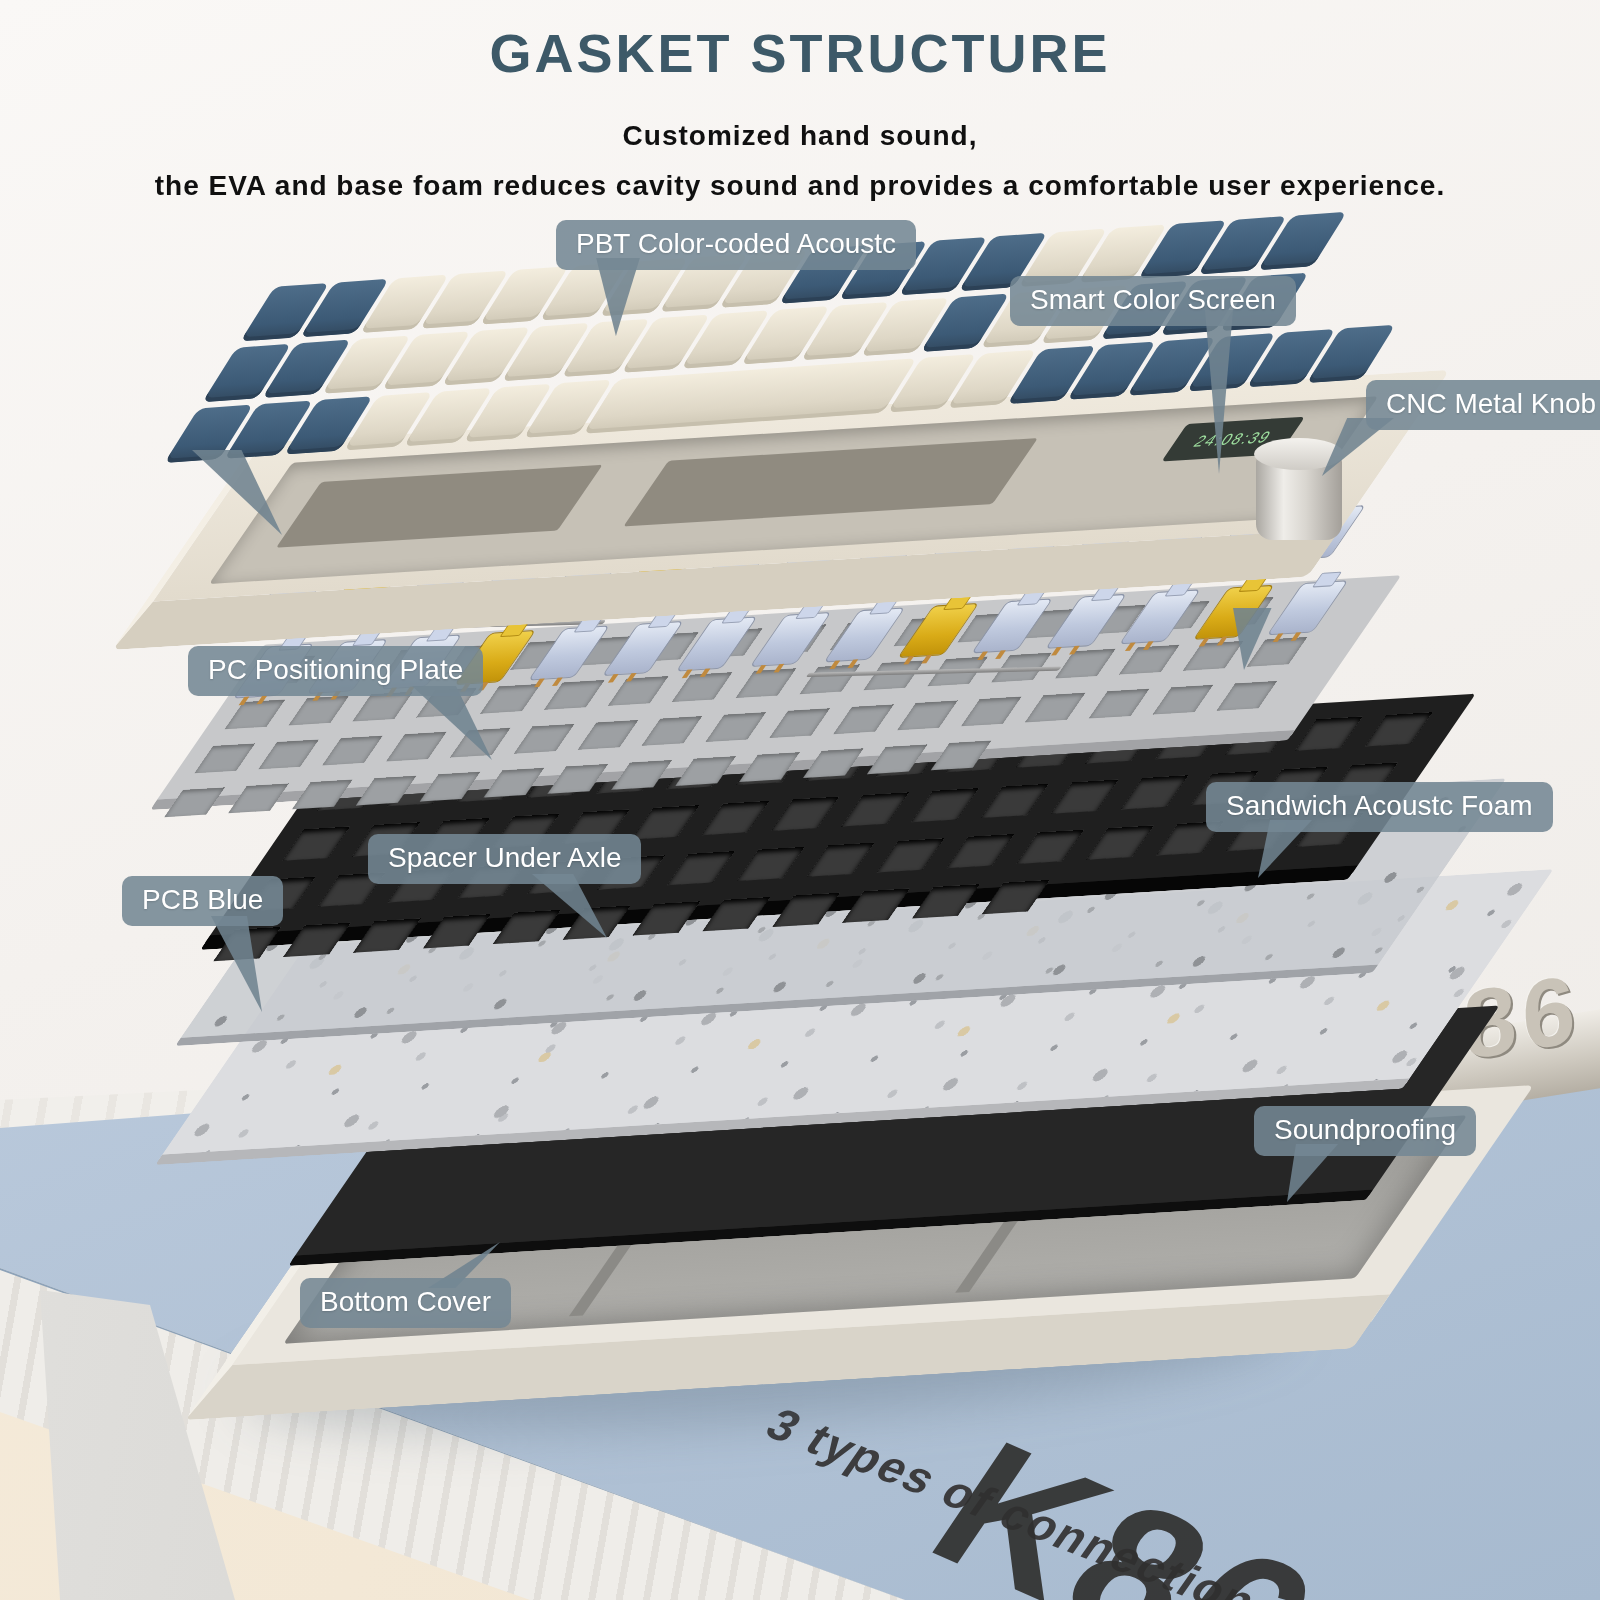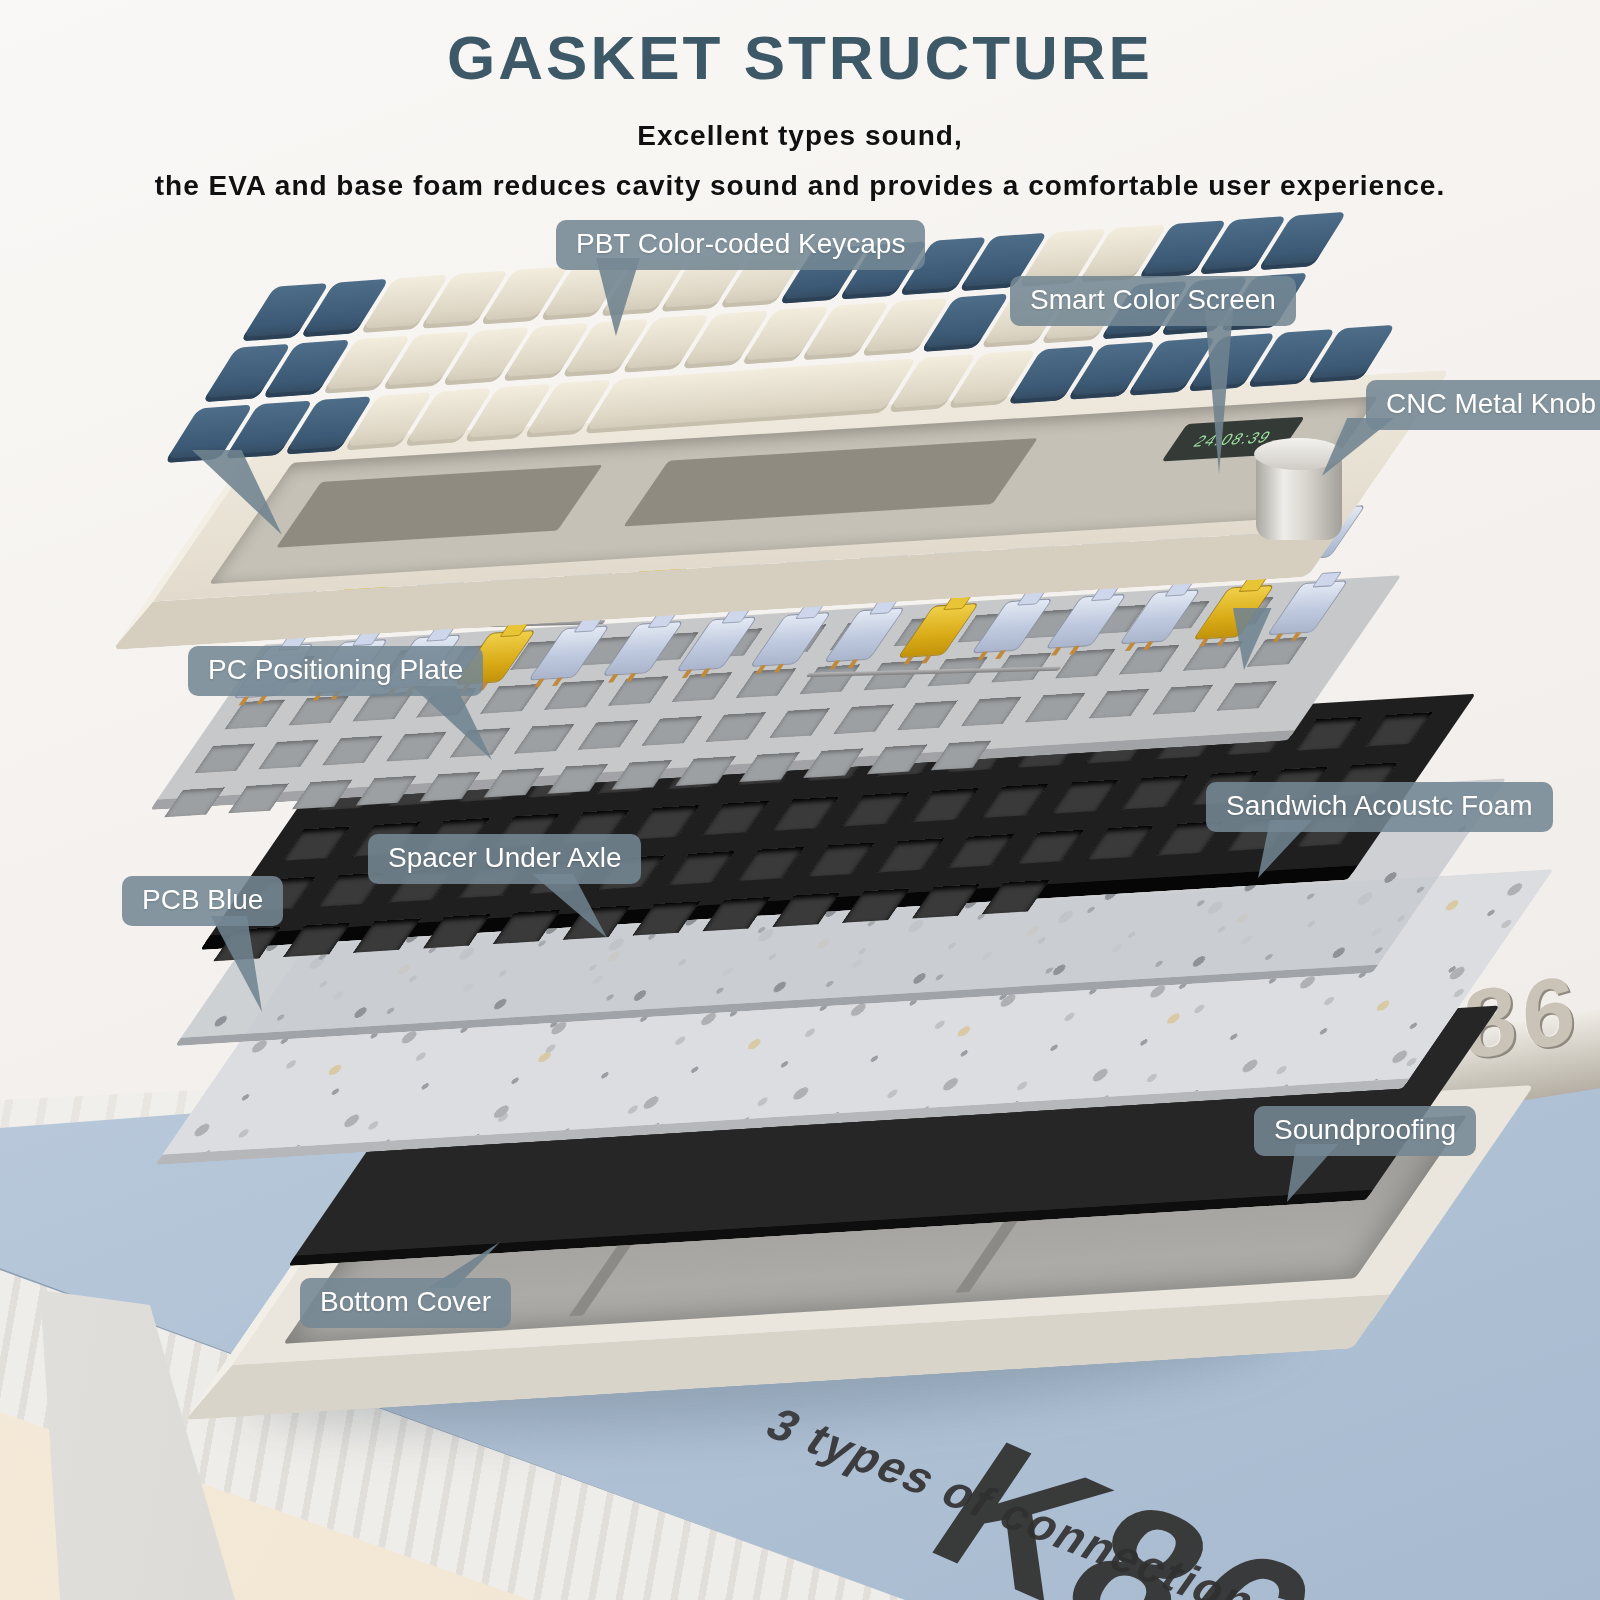--- a/index.html
+++ b/index.html
@@ -4,21 +4,21 @@
 <style>
   html,body{margin:0;padding:0;background:#e9e7e4;}
   #stage{
     position:relative;width:1600px;height:1600px;margin:0 auto;overflow:hidden;
     background:linear-gradient(160deg,#faf8f6 0%,#f4f1ee 45%,#edeae6 100%);
     font-family:"Liberation Sans", sans-serif;
   }
   
   .title{
     position:absolute;top:22px;left:50%;transform:translateX(-50%);
-    font-size:62px;font-weight:bold;letter-spacing:3px;color:#3d5968;white-space:nowrap;
+    font-size:54px;font-weight:bold;letter-spacing:3px;color:#3d5968;white-space:nowrap;
   }
   .sub1{position:absolute;top:120px;left:50%;transform:translateX(-50%);
     font-size:28px;font-weight:bold;color:#101010;white-space:nowrap;letter-spacing:1px;}
   .sub2{position:absolute;top:170px;left:50%;transform:translateX(-50%);
     font-size:28px;font-weight:bold;color:#101010;white-space:nowrap;letter-spacing:1px;}
 
   
   .poly{position:absolute;left:0;top:0;width:1600px;height:1600px;}
   .desk-wood{background:repeating-linear-gradient(100deg,#f1efeb 0 26px,#e9e6e1 26px 34px);
     clip-path:polygon(0px 1100px,1600px 1020px,1600px 1600px,0px 1600px);}
@@ -121,21 +121,21 @@
     font-size:28px;line-height:1;padding:10px 20px 12px;border-radius:10px;white-space:nowrap;
     text-shadow:0 1px 2px rgba(0,0,0,.15);}
   .tail{position:absolute;background:rgba(112,131,144,.88);}
 </style>
 </head>
 <body>
 
 <div id="stage">
 
   <div class="title">GASKET STRUCTURE</div>
-  <div class="sub1">Excellent types sound,</div>
+  <div class="sub1">Customized hand sound,</div>
   <div class="sub2">the EVA and base foam reduces cavity sound and provides a comfortable user experience.</div>
 
   <div class="poly desk-wood"></div>
   <div class="poly desk-mat"></div>
   <div class="poly mat-edge"></div>
   <div class="poly desk-band"></div>
   <div class="poly floor"></div>
   <div class="poly desk-leg"></div>
 
   <div class="logo-bar"></div>
@@ -272,21 +272,21 @@
   <div class="tail" style="left:1322px;top:418px;width:72px;height:58px;clip-path:polygon(35% 0,100% 0,0 100%)"></div>
   <div class="tail" style="left:192px;top:450px;width:90px;height:85px;clip-path:polygon(0 0,55% 0,100% 100%)"></div>
   <div class="tail" style="left:1222px;top:608px;width:55px;height:62px;clip-path:polygon(20% 0,90% 0,40% 100%)"></div>
   <div class="tail" style="left:412px;top:686px;width:80px;height:74px;clip-path:polygon(0 0,55% 0,100% 100%)"></div>
   <div class="tail" style="left:1252px;top:820px;width:60px;height:58px;clip-path:polygon(30% 0,100% 0,10% 100%)"></div>
   <div class="tail" style="left:532px;top:874px;width:75px;height:64px;clip-path:polygon(0 0,55% 0,100% 100%)"></div>
   <div class="tail" style="left:205px;top:916px;width:60px;height:96px;clip-path:polygon(10% 0,70% 0,95% 100%)"></div>
   <div class="tail" style="left:1278px;top:1144px;width:60px;height:58px;clip-path:polygon(30% 0,100% 0,15% 100%)"></div>
   <div class="tail" style="left:428px;top:1242px;width:72px;height:46px;clip-path:polygon(0 100%,38% 100%,100% 0)"></div>
 
-  <div class="bubble" style="left:556px;top:220px">PBT Color-coded Keycaps</div>
+  <div class="bubble" style="left:556px;top:220px">PBT Color-coded Acoustc</div>
   <div class="bubble" style="left:1010px;top:276px">Smart Color Screen</div>
   <div class="bubble" style="left:1366px;top:380px">CNC Metal Knob</div>
   <div class="bubble" style="left:1206px;top:782px">Sandwich Acoustc Foam</div>
   <div class="bubble" style="left:188px;top:646px">PC Positioning Plate</div>
   <div class="bubble" style="left:368px;top:834px">Spacer Under Axle</div>
   <div class="bubble" style="left:122px;top:876px">PCB Blue</div>
   <div class="bubble" style="left:1254px;top:1106px">Soundproofing</div>
   <div class="bubble" style="left:300px;top:1278px">Bottom Cover</div>
 </div>
 

